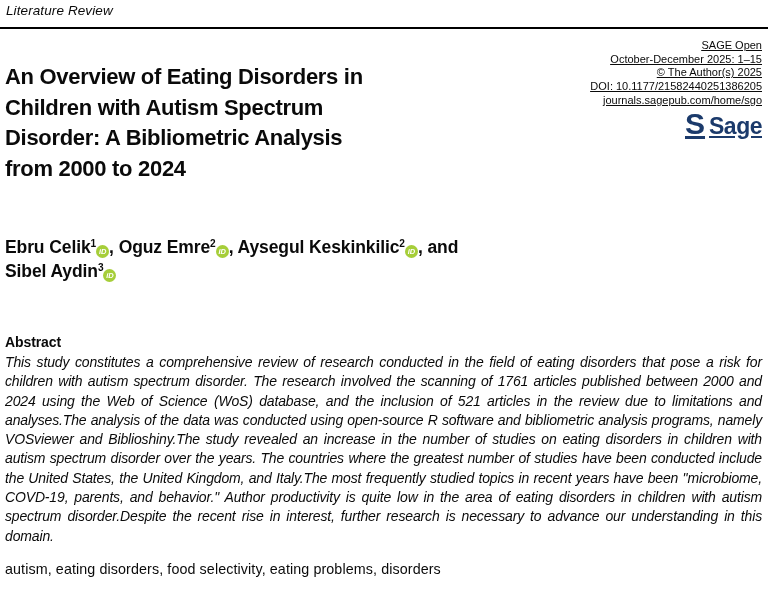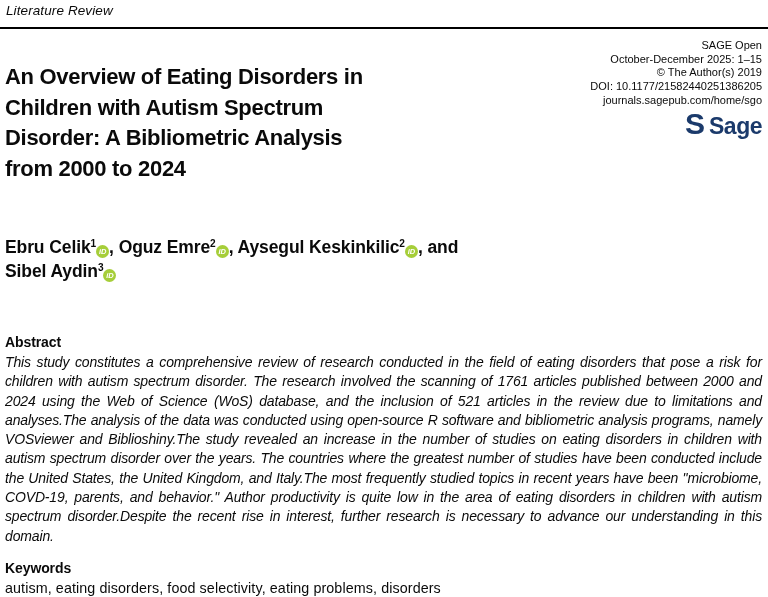--- a/index.html
+++ b/index.html
@@ -3,21 +3,21 @@
 <meta charset="utf-8">
 <style>
   * { margin: 0; padding: 0; box-sizing: border-box; }
   html, body { width: 768px; height: 597px; background: #ffffff; overflow: hidden; }
   body { position: relative; font-family: "Liberation Sans", sans-serif; color: #0a0a0a; }
 
   .category { position: absolute; top: 3px; left: 6px; font-size: 13.5px; font-style: italic; letter-spacing: 0.1px; }
   .rule { position: absolute; top: 27px; left: 0; width: 768px; height: 2px; background: #000; }
 
   .journal-info { position: absolute; top: 39px; right: 6px; text-align: right; font-size: 11px; line-height: 13.7px; }
-  .journal-info div { white-space: nowrap; }
+  .journal-info div { white-space: nowrap; text-decoration: underline; }
   .logo-row { margin-top: 2px; display: flex; justify-content: flex-end; align-items: baseline; gap: 4px; }
   .logo-mark { font-size: 30px; font-weight: bold; line-height: 28px; }
   .logo-text { font-size: 23px; font-weight: bold; letter-spacing: -0.5px; }
 
   .title { position: absolute; top: 62px; left: 5px; width: 475px;
            font-size: 22px; font-weight: bold; line-height: 30.5px; letter-spacing: -0.3px;
            white-space: pre-line; }
 
   .authors { position: absolute; top: 237px; left: 5px; width: 492px;
              font-size: 17.5px; font-weight: bold; line-height: 21.5px; letter-spacing: -0.1px; }
@@ -38,21 +38,21 @@
 <body>
 
 <div class="category">Literature Review</div>
 
 <div class="rule"></div>
 
 <div class="journal-info">
   <div>
       <div>SAGE Open</div>
       <div>October-December 2025: 1–15</div>
-      <div>© The Author(s) 2019</div>
+      <div>© The Author(s) 2025</div>
       <div>DOI: 10.1177/21582440251386205</div>
       <div>journals.sagepub.com/home/sgo</div>
     </div>
   <div class="logo-row" style="color: rgb(27, 58, 107);">
     <span class="logo-mark">S</span>
     <span class="logo-text">Sage</span>
   </div>
 </div>
 
 <h1 class="title">An Overview of Eating Disorders in
@@ -61,15 +61,14 @@
 from 2000 to 2024</h1>
 
 <div class="authors"><span><span>Ebru Celik</span><sup>1</sup><span class="orcid" style="background: rgb(166, 206, 57);">iD</span></span>, <span><span>Oguz Emre</span><sup>2</sup><span class="orcid" style="background: rgb(166, 206, 57);">iD</span></span>, <span><span>Aysegul Keskinkilic</span><sup>2</sup><span class="orcid" style="background: rgb(166, 206, 57);">iD</span></span>, and <span><span>Sibel Aydin</span><sup>3</sup><span class="orcid" style="background: rgb(166, 206, 57);">iD</span></span></div>
 
 <div class="abstract">
   <div class="section-heading">Abstract</div>
   <div class="abstract-text">This study constitutes a comprehensive review of research conducted in the field of eating disorders that pose a risk for children with autism spectrum disorder. The research involved the scanning of 1761 articles published between 2000 and 2024 using the Web of Science (WoS) database, and the inclusion of 521 articles in the review due to limitations and analyses.The analysis of the data was conducted using open-source R software and bibliometric analysis programs, namely VOSviewer and Biblioshiny.The study revealed an increase in the number of studies on eating disorders in children with autism spectrum disorder over the years. The countries where the greatest number of studies have been conducted include the United States, the United Kingdom, and Italy.The most frequently studied topics in recent years have been "microbiome, COVD-19, parents, and behavior." Author productivity is quite low in the area of eating disorders in children with autism spectrum disorder.Despite the recent rise in interest, further research is necessary to advance our understanding in this domain.</div>
 </div>
 
 <div class="keywords">
-  <div class="section-heading">Keywords</div>
   <div class="keywords-text">autism, eating disorders, food selectivity, eating problems, disorders</div>
 </div>
 
 </body></html>

